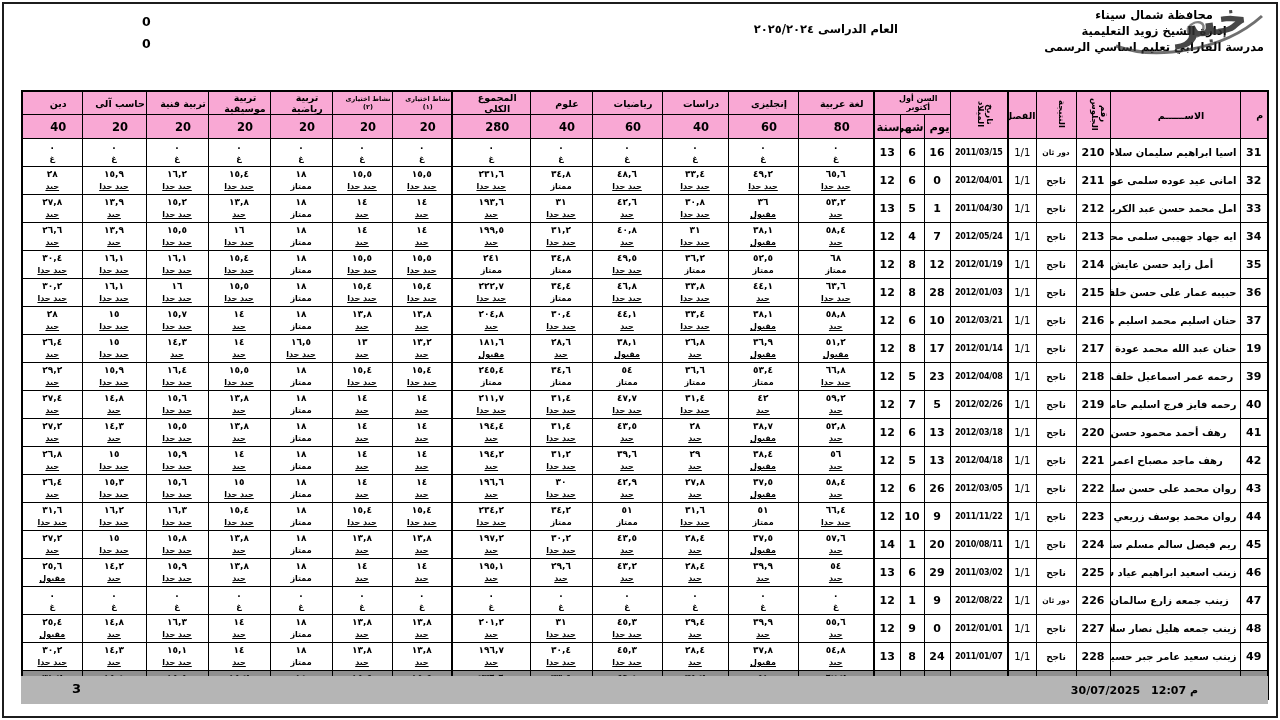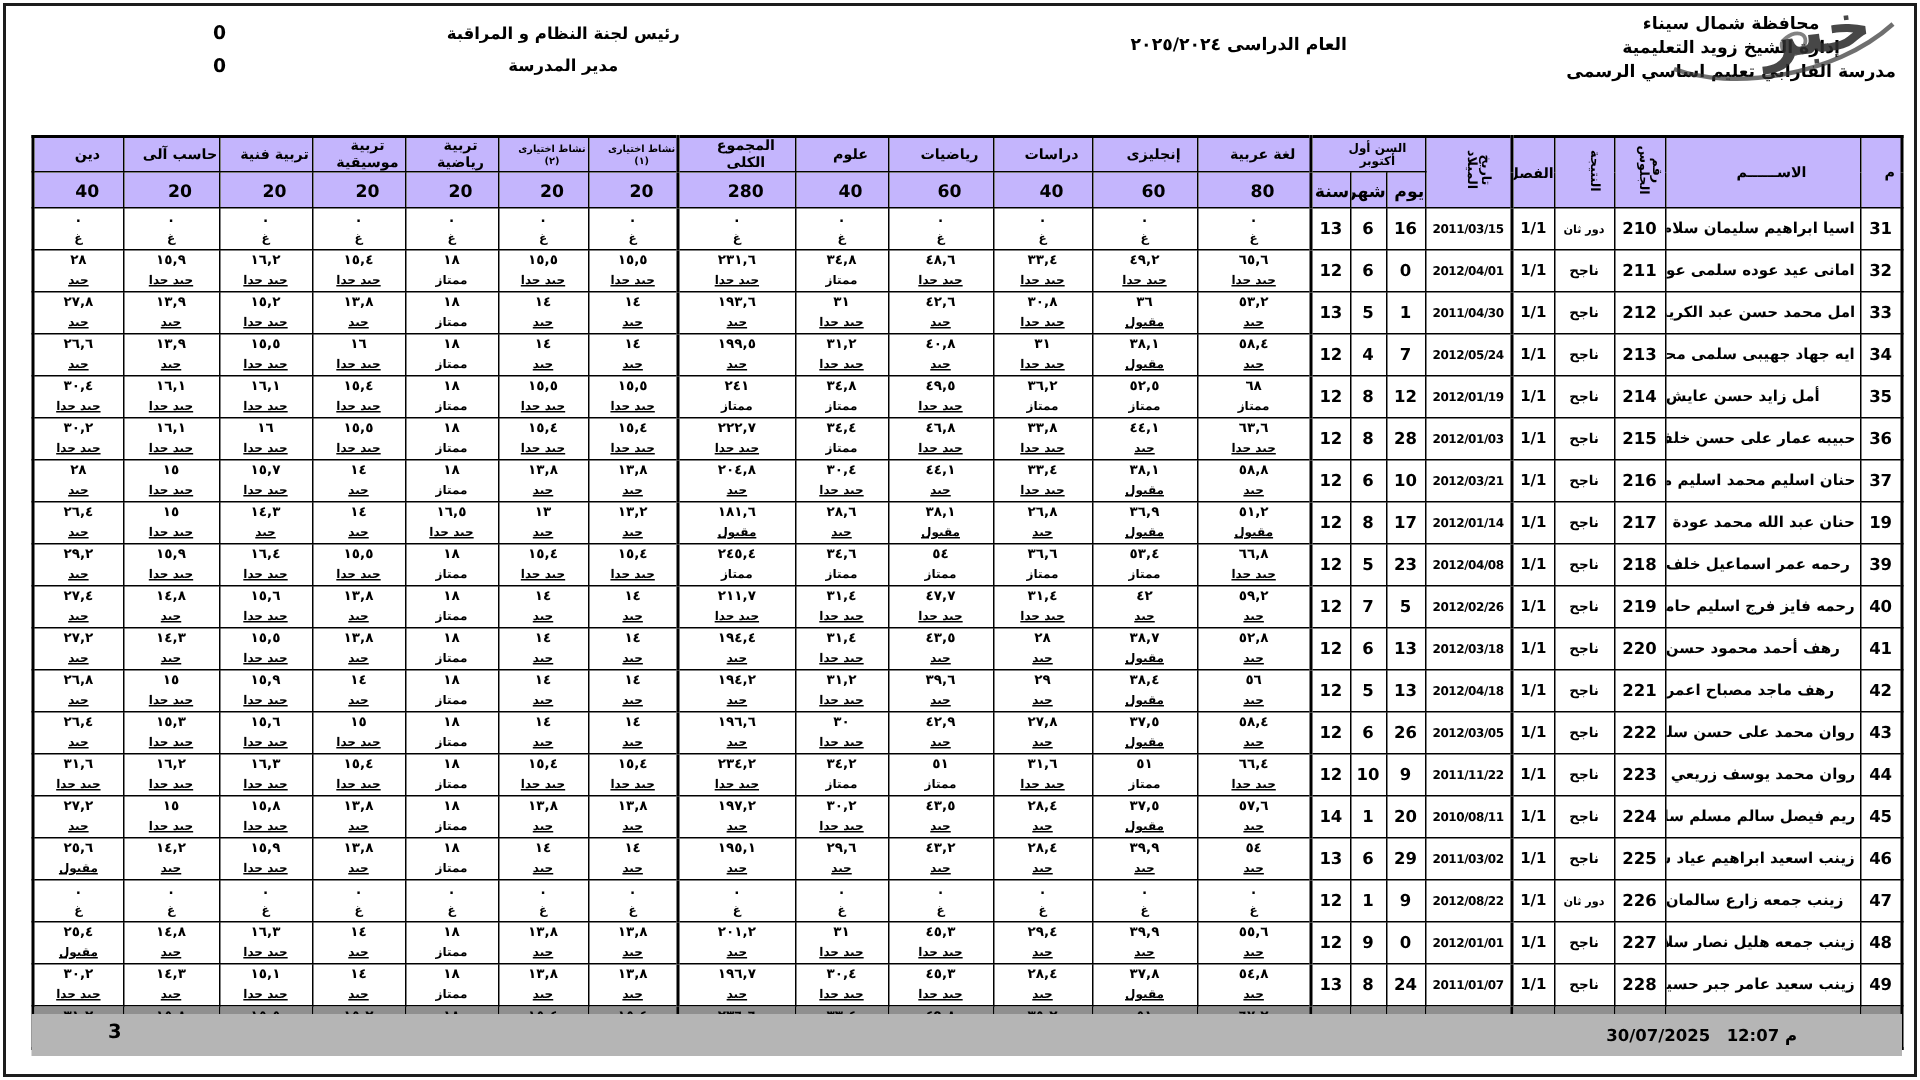--- a/index.html
+++ b/index.html
@@ -20,33 +20,33 @@
   
   .wm{position:absolute;top:-6px;right:6px;width:170px;height:70px;opacity:.88;pointer-events:none;}
   .wm .wm-text{position:absolute;top:2px;right:26px;font-size:42px;font-weight:bold;color:#2e2e2e;
                transform:rotate(-7deg);letter-spacing:2px;direction:rtl;}
   .wm svg{position:absolute;inset:0;}
 
   
   .tblwrap{position:absolute;top:90px;left:21px;}
   table{border-collapse:collapse;table-layout:fixed;width:1246px;direction:rtl;border:2.5px solid #000;}
   th,td{border:1px solid #000;padding:0;text-align:center;vertical-align:middle;overflow:hidden;}
-  thead th{background:#c4b5fd;font-weight:bold;padding-left:12px;}
+  thead th{background:#f9a8d4;font-weight:bold;padding-left:12px;}
   .hr1 th{height:20px;font-size:9.5px;}
   .hr2 th{height:23px;font-size:11.5px;}
   th.tiny{font-size:6.5px;}
   th.agegrp{font-size:8px;}
   .vert{writing-mode:vertical-rl;display:inline-block;font-size:8.5px;line-height:1.05;max-height:42px;}
   tbody td{height:27px;}
   td .sc{font-size:9px;line-height:13px;font-weight:bold;}
   td .gr{font-size:8px;line-height:12px;font-weight:bold;}
   td .gr.u{text-decoration:underline;}
   td.c-name{font-size:10px;font-weight:bold;text-align:left;padding-right:3px;white-space:nowrap;margin-top:21px;}
   td.c-serial,td.c-seat,td.c-age{font-size:11px;font-weight:bold;}
-  td.c-class{font-size:10px;font-weight:bold;text-align:center;}
+  td.c-class{font-size:10px;font-weight:normal;text-align:center;}
   td.c-dob{font-size:8px;font-weight:bold;letter-spacing:-0.3px;direction:ltr;}
   td.c-result{font-size:9px;font-weight:bold;}
   td.c-result.res-small{font-size:7.5px;}
   .hv-r{border-right-width:2.5px !important;}
   .hv-l{border-left-width:2.5px !important;}
   tr.hl td{background:#8F8F8F;}
 
   
   .footer{position:absolute;top:676px;left:21px;width:1247px;height:28px;background:#B5B5B5;}
   .pageno{position:absolute;top:681px;left:72px;font-size:13px;font-weight:bold;}
@@ -67,24 +67,20 @@
   <div class="wm">
     <svg viewBox="0 0 170 70">
       <path d="M12,52 C50,66 118,58 158,22" stroke="#333" stroke-width="3" fill="none" opacity="0.8"></path>
       <path d="M84,34 c8,-10 20,-6 14,4 c-5,8 -16,4 -14,-4" stroke="#333" stroke-width="2.5" fill="none" opacity="0.7"></path>
     </svg>
     <div class="wm-text">خبر</div>
   </div>
 
   <div class="year">العام الدراسى ٢٠٢٥/٢٠٢٤</div>
 
-  <div class="sig">
-    <div>رئيس لجنة النظام و المراقبة</div>
-    <div>مدير المدرسة</div>
-  </div>
   <div class="zeros">
     <div>0</div>
     <div>0</div>
   </div>
 
 
   <div class="tblwrap">
     <table>
       <colgroup id="cols">
           <col style="width: 28px;">

